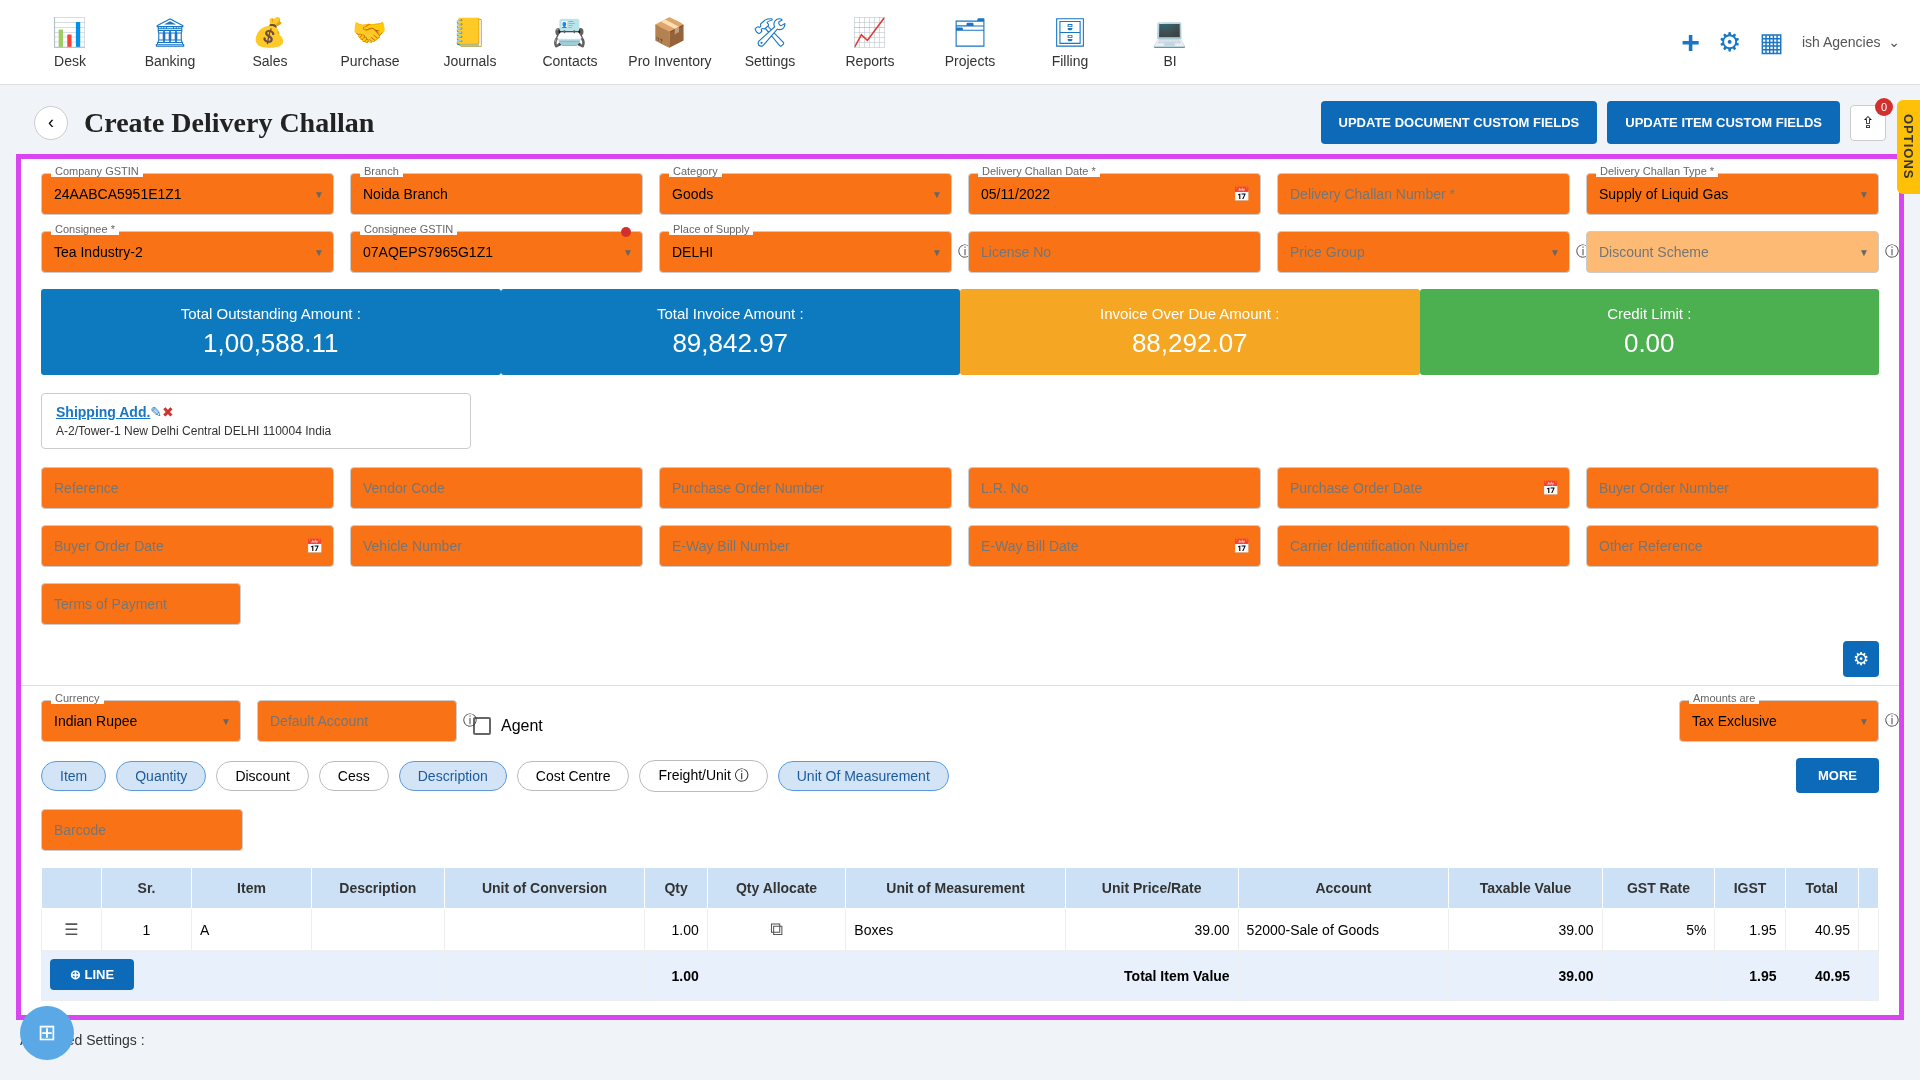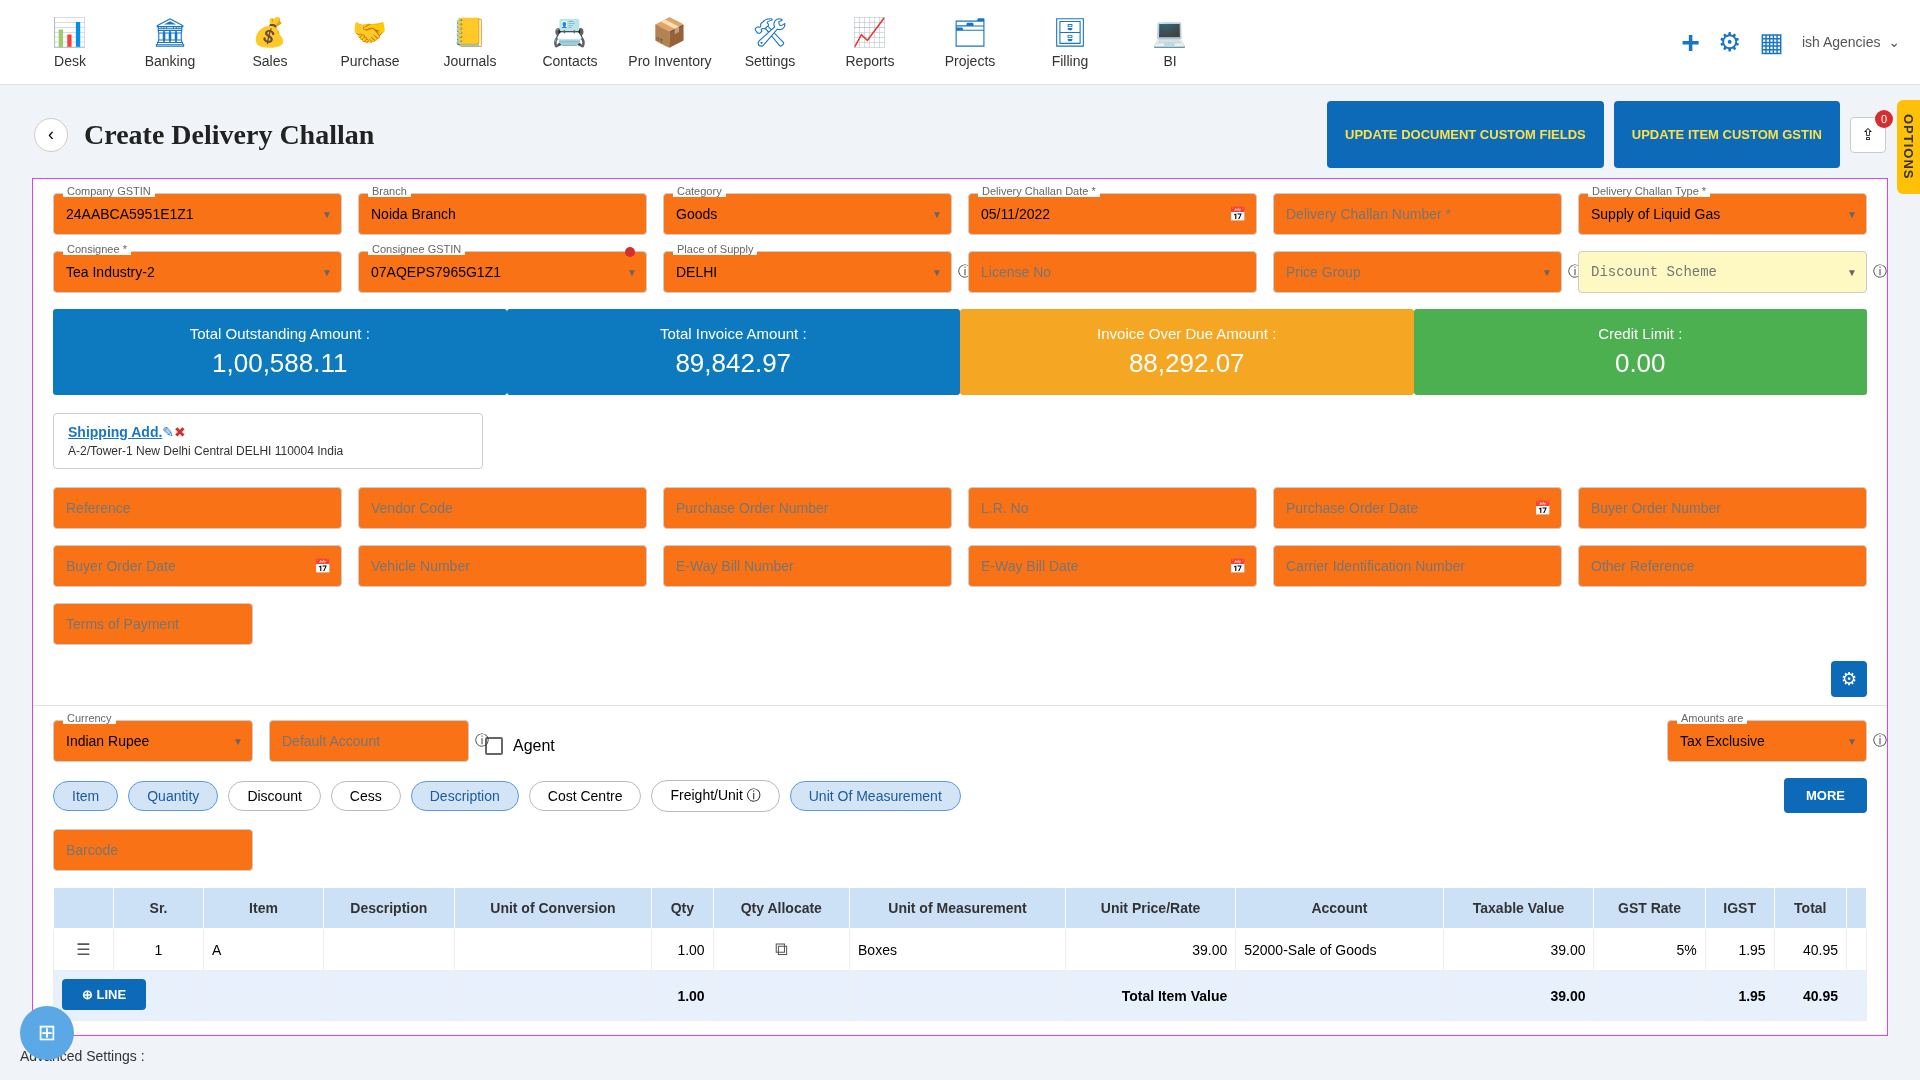--- a/index.html
+++ b/index.html
@@ -14,34 +14,34 @@
 .nav-right { margin-left: auto; display: flex; align-items: center; gap: 18px; }
 .nav-right-icon { font-size: 26px; color: #1976c5; cursor: pointer; }
 .plus-icon { font-size: 32px; font-weight: bold; }
 .agency-drop { display: flex; align-items: center; font-size: 14px; color: #555; cursor: pointer; }
 
 
 .page-header { display: flex; align-items: center; padding: 16px 34px 10px; }
 .back-btn { width: 34px; height: 34px; border: 1px solid #ccc; border-radius: 50%; display: flex; align-items: center; justify-content: center; background: #fff; cursor: pointer; margin-right: 16px; font-size: 18px; }
 .page-title { font-family: Georgia, serif; font-size: 28px; font-weight: bold; color: #222; }
 .header-actions { margin-left: auto; display: flex; gap: 10px; align-items: center; }
-.btn-primary { background: #0d6ab8; color: #fde047; border: none; padding: 26px 18px; font-size: 13px; font-weight: bold; border-radius: 4px; cursor: pointer; }
+.btn-primary { background: #0d6ab8; color: #ffffff; border: none; padding: 14px 18px; font-size: 13px; font-weight: bold; border-radius: 4px; cursor: pointer; }
 .upload-btn { width: 36px; height: 36px; border: 1px solid #ccc; background: #fff; display: flex; align-items: center; justify-content: center; border-radius: 4px; cursor: pointer; position: relative; }
 .badge { position: absolute; top: -8px; right: -8px; background: #d32f2f; color: #fff; border-radius: 50%; width: 18px; height: 18px; font-size: 11px; display: flex; align-items: center; justify-content: center; }
 
 
 .options-tab { position: absolute; right: 0; top: 100px; background: #ffc107; color: #333; writing-mode: vertical-rl; padding: 14px 4px; font-size: 13px; font-weight: 600; border-radius: 6px 0 0 6px; cursor: pointer; letter-spacing: 1px; }
 
 
-.form-container { background: #fff; margin: 0 32px; padding: 14px 20px; border: 1px solid #d946ef; }
+.form-container { background: #fff; margin: 0 16px; padding: 14px 20px; border: 5px solid #d946ef; }
 .form-row { display: flex; gap: 16px; margin-bottom: 16px; flex-wrap: wrap; }
 .form-field { position: relative; flex: 1; min-width: 200px; }
 .field-label { position: absolute; top: -8px; left: 10px; background: #fff; font-size: 11px; color: #666; padding: 0 4px; z-index: 1; }
 .field-input { width: 100%; height: 42px; border: 1px solid #ccc; border-radius: 4px; padding: 8px 12px; font-size: 14px; background: #f97316; }
-.field-input.disabled { background: #fef9c3; font-family: Liberation Mono, monospace; }
+.field-input.disabled { background: #fdba74; }
 .dropdown-arrow { position: absolute; right: 10px; top: 50%; transform: translateY(-50%); font-size: 10px; color: #666; pointer-events: none; }
 .cal-icon { position: absolute; right: 10px; top: 50%; transform: translateY(-50%); font-size: 14px; color: #666; }
 .info-icon { position: absolute; right: -20px; top: 50%; transform: translateY(-50%); font-size: 14px; color: #333; }
 .dot-indicator { position: absolute; top: -4px; right: 12px; width: 10px; height: 10px; background: #d32f2f; border-radius: 50%; }
 
 
 .summary-row { display: flex; gap: 0; margin: 10px 0 18px; }
 .tile { flex: 1; color: #fff; text-align: center; padding: 16px 10px; border-radius: 3px; }
 .tile-label { font-size: 15px; margin-bottom: 6px; font-weight: 500; }
 .tile-value { font-size: 26px; font-weight: 500; }
@@ -152,21 +152,21 @@
   </div>
 </div>
 
 <div class="options-tab">OPTIONS</div>
 
 <div class="page-header">
   <div class="back-btn">‹</div>
   <div class="page-title">Create Delivery Challan</div>
   <div class="header-actions">
     <button class="btn-primary">UPDATE DOCUMENT CUSTOM FIELDS</button>
-    <button class="btn-primary">UPDATE ITEM CUSTOM GSTIN</button>
+    <button class="btn-primary">UPDATE ITEM CUSTOM FIELDS</button>
     <div class="upload-btn">
       <span>⇪</span>
       <span class="badge">0</span>
     </div>
   </div>
 </div>
 
 <div class="form-container">
 
   <div class="form-row">

